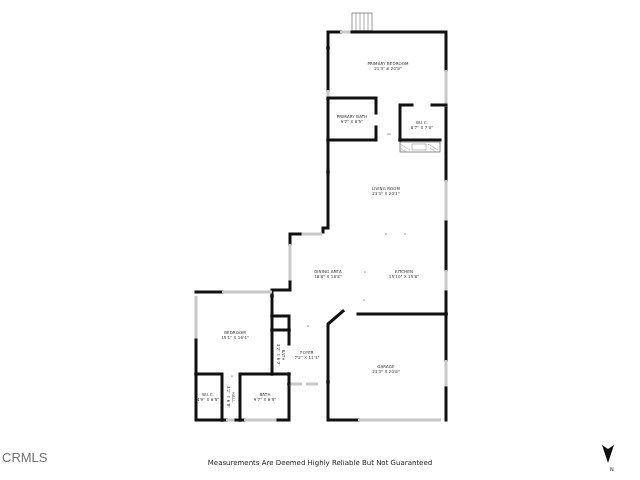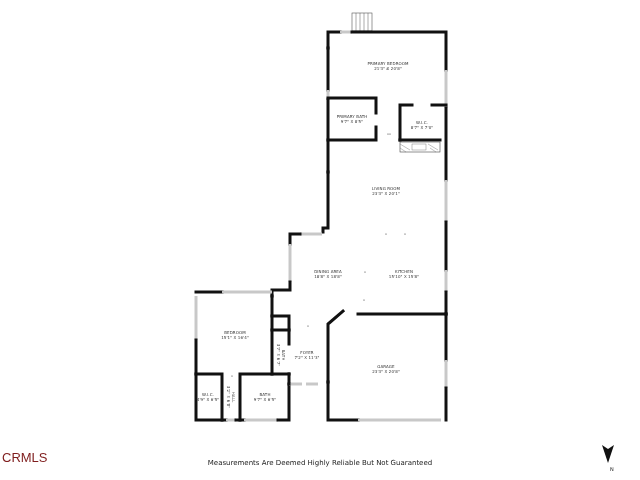--- a/index.html
+++ b/index.html
@@ -5,21 +5,21 @@
     html, body { margin: 0; padding: 0; background: #ffffff; }
     body { width: 640px; height: 480px; position: relative; overflow: hidden; font-family: "DejaVu Sans", sans-serif; }
     #plan { position: absolute; left: 0; top: 0; width: 640px; height: 480px; }
     .wall { stroke: #111111; stroke-width: 3; fill: none; stroke-linecap: square; }
     .window { stroke: #c8c8c8; stroke-width: 3; fill: none; }
     .dot { fill: #333333; }
     .room-label { position: absolute; text-align: center; font-size: 4px; line-height: 5px; color: #333; transform: translateX(-50%); white-space: nowrap; letter-spacing: 0.1px; }
     .room-label .dim { display: block; }
     .vlabel { transform: translateX(-50%) rotate(90deg); transform-origin: center; }
     .footer { position: absolute; left: 0; width: 640px; top: 459px; text-align: center; font-size: 7px; color: #222; }
-    .logo { position: absolute; left: 2px; top: 450px; font-size: 13px; color: #7f1d1d; letter-spacing: 0px; font-family: "Liberation Sans", sans-serif; }
+    .logo { position: absolute; left: 2px; top: 450px; font-size: 13px; color: #737373; letter-spacing: 0px; font-family: "Liberation Sans", sans-serif; }
     .north { position: absolute; left: 601px; top: 443px; width: 14px; height: 24px; }
     .north-label { position: absolute; left: 610px; top: 466px; font-size: 5px; color: #222; }
   </style>
 </head>
 <body>
 
 <svg id="plan" viewBox="0 0 640 480" xmlns="http://www.w3.org/2000/svg">
 
   <g>
     <rect x="352" y="13" width="20" height="18" fill="none" stroke="#555" stroke-width="0.6"></rect>

